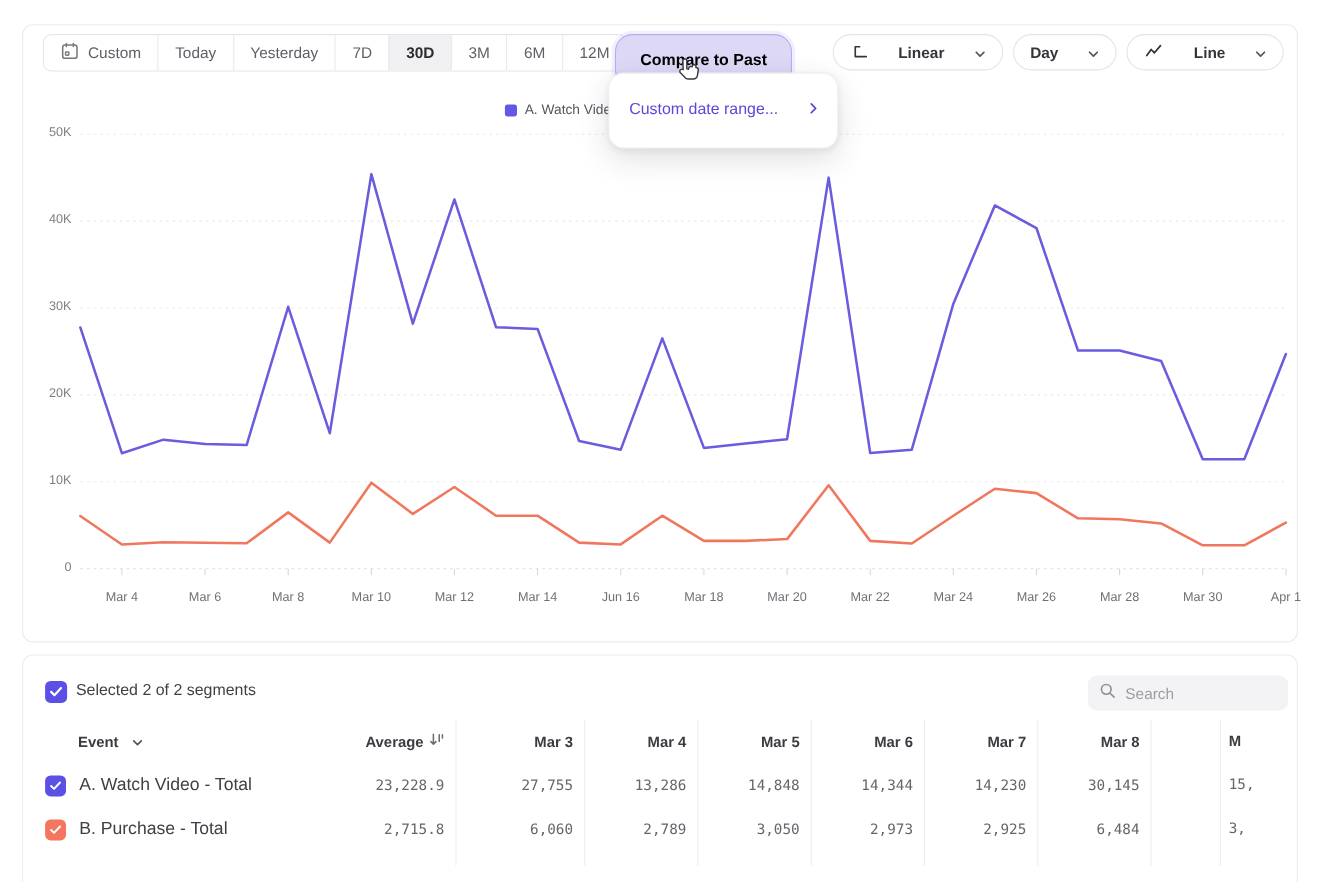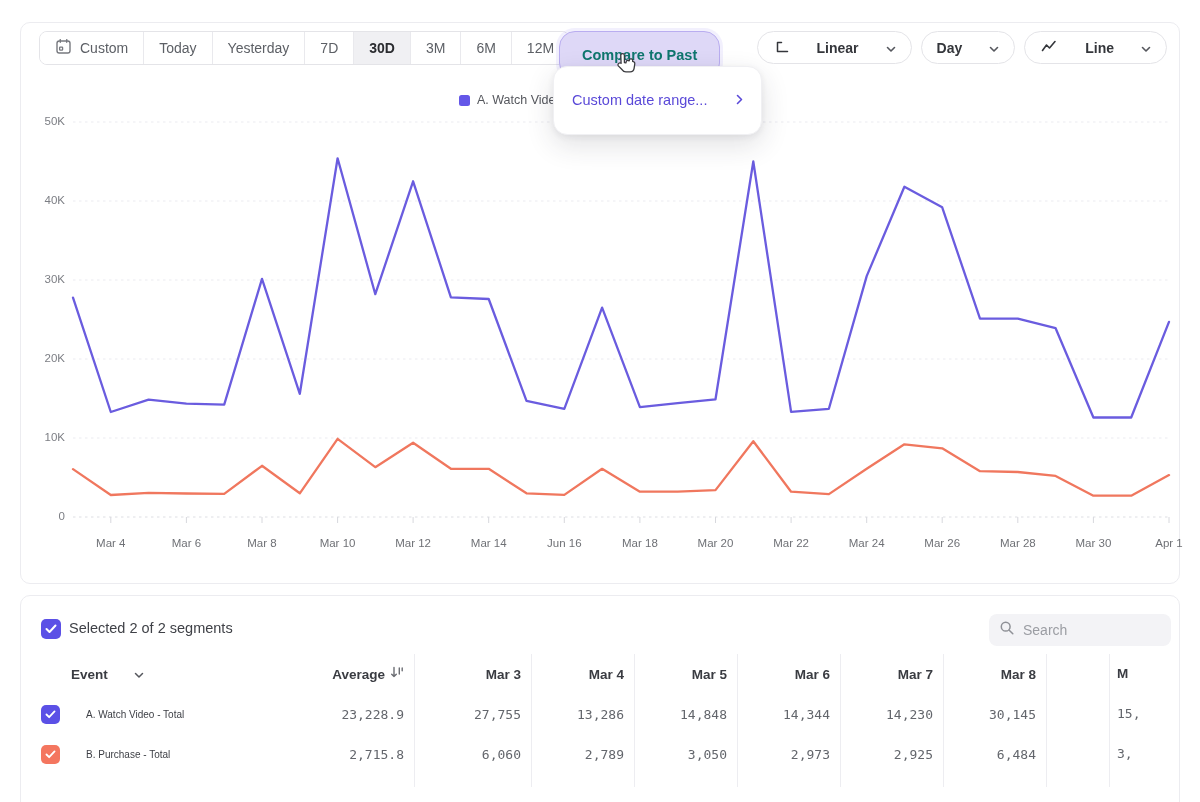--- a/index.html
+++ b/index.html
@@ -17,21 +17,21 @@
     border:1px solid #e4e4e8; border-radius:8px; overflow:hidden; background:#fff; }
   .preset { display:flex; align-items:center; gap:8px; padding:0 15px; background:#fff;
     border:none; border-left:1px solid #e9e9ed; font-family:inherit;
     font-size:14px; color:#5d6066; cursor:pointer; white-space:nowrap; }
   .preset:first-child { border-left:none; }
   .preset.active { background:#f0f0f3; color:#2b2c30; font-weight:bold; }
   .preset svg { flex:0 0 auto; }
 
   .compare-btn { position:absolute; left:538px; top:0; height:48px; padding:0 22px;
     background:#ded8f7; border:1.5px solid #b9adf0; border-radius:16px;
-    font-family:inherit; font-size:14.5px; font-weight:bold; color:#0f766e; cursor:pointer;
+    font-family:inherit; font-size:14.5px; font-weight:bold; color:#000000; cursor:pointer;
     box-shadow:0 0 0 3px rgba(124,108,235,0.10); }
 
   .right-controls { position:absolute; right:12px; top:0; display:flex; gap:9px; }
   .ctrl-btn { display:flex; align-items:center; gap:27px; height:33px; padding:0 15px;
     background:#fff; border:1px solid #e4e4e8; border-radius:17px; font-family:inherit;
     font-size:14px; font-weight:bold; color:#34363b; cursor:pointer; }
 
   
   #plot-svg { position:absolute; left:0; top:0; width:1160px; height:562px; }
   .ylab { position:absolute; left:8px; width:36px; text-align:right;
@@ -65,22 +65,22 @@
   .searchbox input { border:none; background:transparent; outline:none; width:130px;
     margin-left:8px; font-family:inherit; font-size:14px; color:#3f4147; }
   .searchbox input::placeholder { color:#9b9da3; }
 
   .table-zone { position:absolute; left:0; top:58px; width:1160px; height:127px; }
   .vsep { position:absolute; top:0; bottom:-6px; width:1px; background:#ededf1; }
   .trow { position:absolute; left:0; width:1025px; height:40px; display:grid;
     grid-template-columns:280px 113px 117px 103px 103px 103px 103px 103px; align-items:center; }
   .thead { top:0; }
   .tc { font-size:13.5px; color:#3a3c42; }
-  .event-col { display:flex; align-items:center; gap:26px; padding-left:50px; font-weight:bold;text-align:center; }
-  .row .event-col { padding-left:20px; font-weight:normal; font-size:10px; color:#3d3f45; }
+  .event-col { display:flex; align-items:center; gap:12px; padding-left:50px; font-weight:bold;text-align:center; }
+  .row .event-col { padding-left:20px; font-weight:normal; font-size:16px; color:#3d3f45; }
   .num { text-align:right; padding-right:10px; }
   .thead .num { font-weight:bold; display:flex; align-items:center;
     justify-content:flex-end; gap:5px; }
   .mono { font-family:"DejaVu Sans Mono", monospace; font-size:13px; color:#63666c; }
   .row-check { width:19px; height:19px; border-radius:5px; flex:0 0 auto;
     display:flex; align-items:center; justify-content:center; cursor:pointer; }
   .sliver { position:absolute; left:1096px; white-space:nowrap; }
   .sliver.hd { font-weight:bold; font-family:"Liberation Sans", sans-serif;
     font-size:13.5px; color:#3a3c42; }
 </style>

